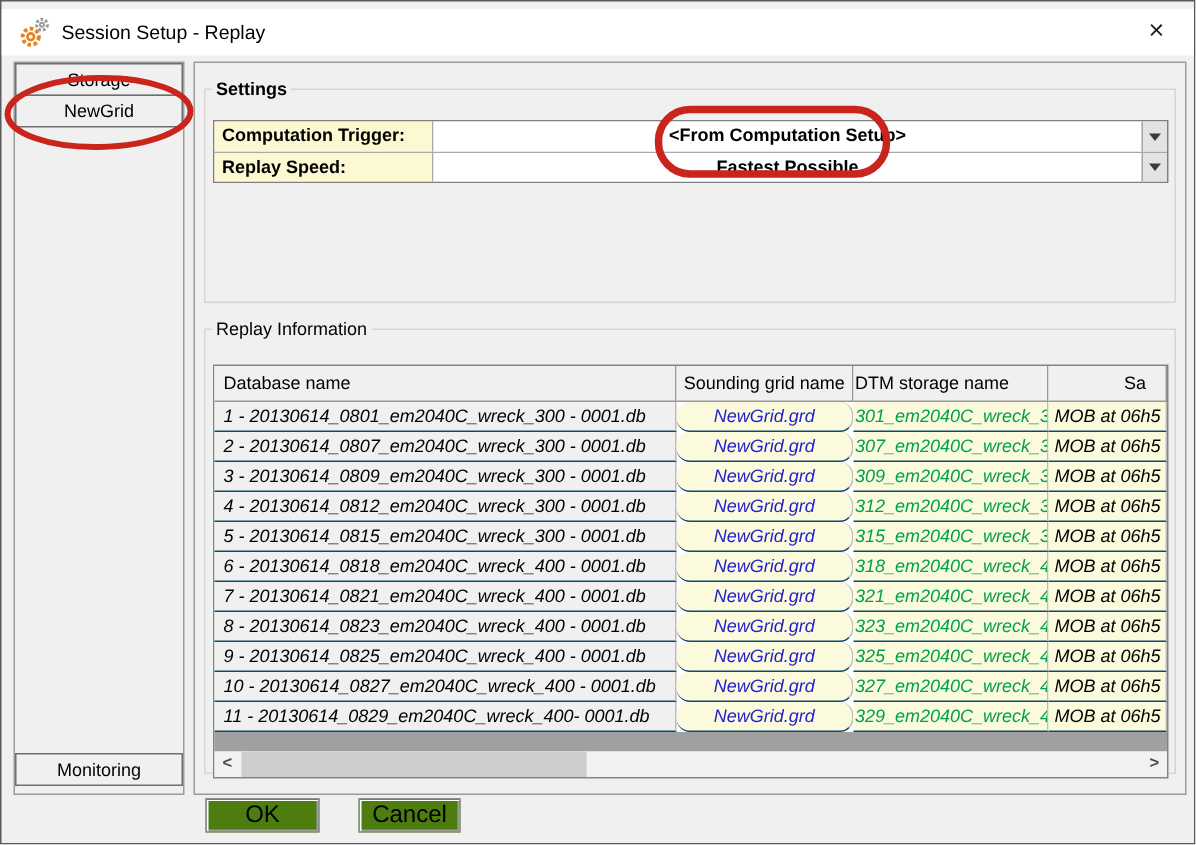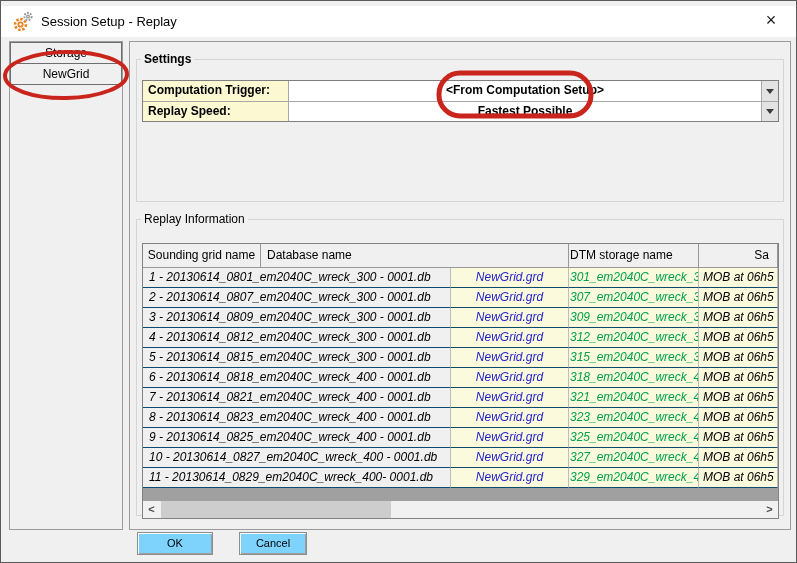--- a/index.html
+++ b/index.html
@@ -28,32 +28,32 @@
   .tbl{position:absolute;top:17px;left:5px;right:4px;border:1px solid #828282;background:#fff;}
   .tr{display:flex;height:20px;}
   .tr.head{height:24px;background:#f0f0f0;}
   .cell{white-space:nowrap;overflow:hidden;}
   .head .cell{border-right:1px solid #989898;border-bottom:1px solid #989898;line-height:23px;background:#f0f0f0;}
   .body .cell{border-right:1px solid #bdbdbd;border-bottom:1px solid #0c4a6e;line-height:19px;font-style:italic;}
   .c1{width:308px;padding-left:6px;}
   .c2{width:118px;text-align:center;}
   .c3{width:130px;padding-left:1px;}
   .c4{flex:1;padding-left:4px;}
-  .head .c4{text-align:right;padding-right:8px;}
+  .head .c4{text-align:right;padding-right:13px;}
   .body .c1{background:#f0f0f0;}
-  .body .c2{background:var(--table_yellow,#fcfadd);color:var(--link_blue,#2222cc);}
+  .body .c2{background:var(--table_yellow,#fcfadd);color:var(--link_blue,#2222cc);border-radius:9px;}
   .body .c3{background:var(--table_yellow,#fcfadd);color:var(--dtm_green,#00a050);}
   .body .c4{background:var(--table_yellow,#fcfadd);}
   .filler{height:13px;background:var(--filler_gray,#a0a0a0);}
   .hscroll{display:flex;height:17px;background:#f1f1f1;}
   .scroll-arrow{width:17px;height:17px;text-align:center;line-height:16px;font-weight:bold;font-size:11px;color:#4a4a4a;}
   .scroll-track{flex:1;position:relative;}
   .scroll-thumb{position:absolute;left:1px;top:0;width:230px;height:17px;background:#cdcdcd;}
   
-  .win-btn{position:absolute;top:531px;height:23px;background:#7dd3fc;border:1px solid #8e8e8e;box-shadow:inset 1px 1px 0 #ffffff, inset -1px -1px 0 #9d9d9d;text-align:center;line-height:21px;font-size:11px;}
+  .win-btn{position:absolute;top:531px;height:23px;background:#4d7c0f;border:1px solid #8e8e8e;box-shadow:inset 1px 1px 0 #ffffff, inset -1px -1px 0 #9d9d9d;text-align:center;line-height:21px;font-size:16px;}
   .ok{left:136px;width:76px;}
   .cancel{left:238px;width:68px;}
   .annot{position:absolute;left:0;top:0;pointer-events:none;}
 </style>
 </head>
 <body>
 
 <div class="window">
 
   <div class="titlebar">
@@ -63,20 +63,21 @@
       <circle cx="17" cy="6.5" r="3.6" fill="none" stroke="#9a9a9a" stroke-width="2" stroke-dasharray="1.8 1.3"></circle>
       <circle cx="17" cy="6.5" r="1.3" fill="none" stroke="#9a9a9a" stroke-width="1.3"></circle>
     </svg>
     <div class="window-title">Session Setup - Replay</div>
     <div class="close-btn">×</div>
   </div>
 
   <div class="sidebar">
     <div class="side-btn" style="top:0;">Storage</div>
     <div class="side-btn" style="top:21px;">NewGrid</div>
+    <div class="side-btn" style="top:460px;">Monitoring</div>
   </div>
 
   <div class="main">
 
     <fieldset class="fs-settings">
       <legend>Settings</legend>
       <div class="settings-body">
         <div class="combo-row">
           <div class="combo-label">Computation Trigger:</div>
           <div class="combo-value">&lt;From Computation Setup&gt;</div>
@@ -91,22 +92,22 @@
               <span class="caret"></span>
             </div>
         </div>
       </div>
     </fieldset>
 
     <fieldset class="fs-replay">
       <legend>Replay Information</legend>
       <div class="tbl">
         <div class="tr head">
+          <div class="cell c1">Database name</div>
           <div class="cell c2">Sounding grid name</div>
-          <div class="cell c1">Database name</div>
           <div class="cell c3">DTM storage name</div>
           <div class="cell c4">Sa</div>
         </div>
         <div class="body">
   <div class="tr row">
     <div class="cell c1">1 - 20130614_0801_em2040C_wreck_300 - 0001.db</div>
     <div class="cell c2">NewGrid.grd</div>
     <div class="cell c3">301_em2040C_wreck_300</div>
     <div class="cell c4">MOB at 06h5</div>
   </div>

